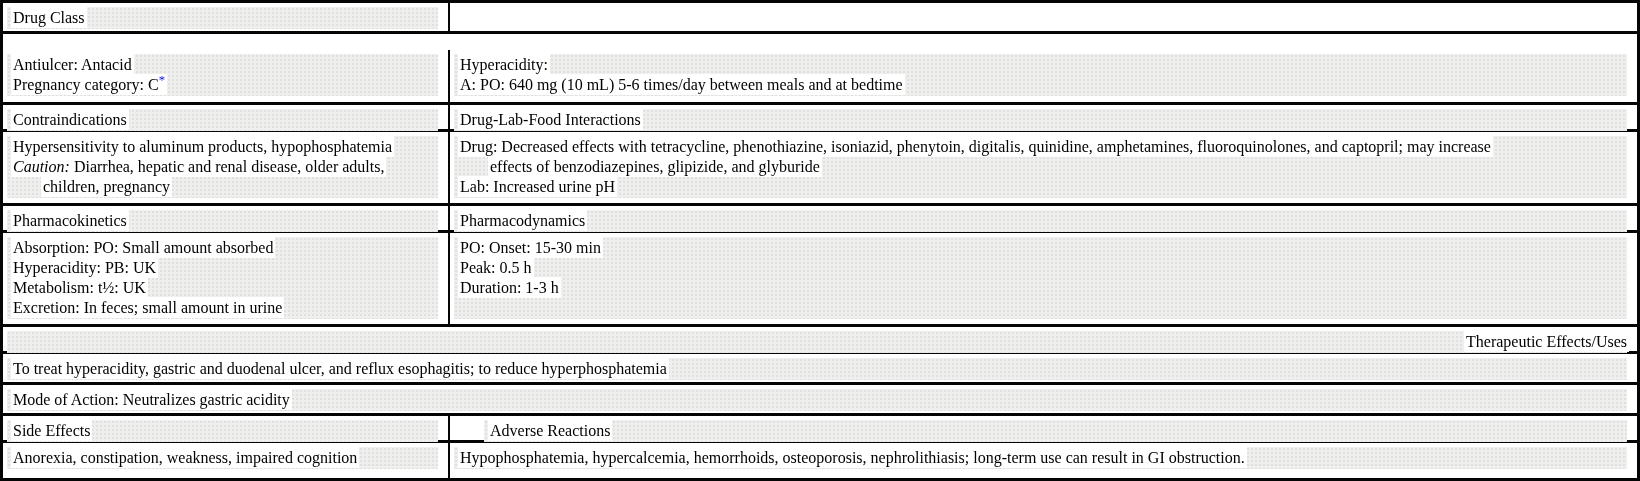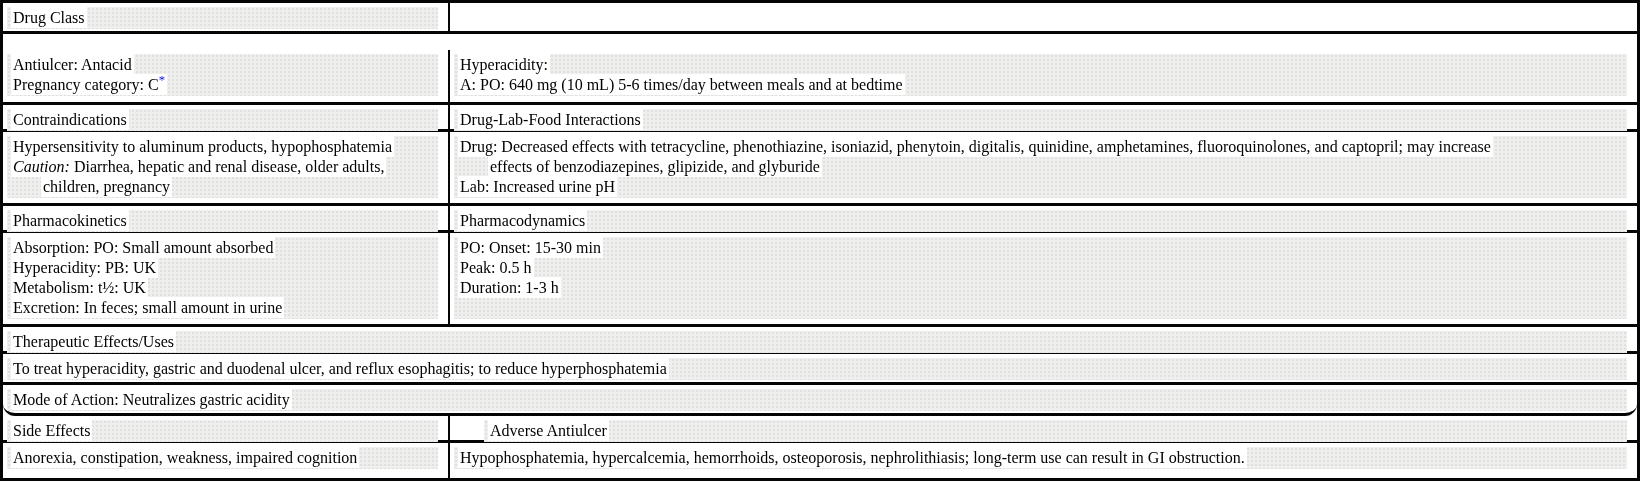--- a/index.html
+++ b/index.html
@@ -23,21 +23,21 @@
   }
   .line{line-height:20px;white-space:nowrap;}
   .t{background:#fff;box-shadow:0 0 0 2px #fff;}
   .indent{padding-left:30px;}
   .it{font-style:italic;}
   .ast{color:#1212dd;font-size:0.8em;vertical-align:super;line-height:0;text-decoration:none;}
   .filler{height:20px;}
   
   .r1{min-height:28px;} .r2{min-height:52px;margin-top:16px;} .r3{min-height:24px;}
   .r4{min-height:71px;} .r5{min-height:24px;} .r6{min-height:91px;}
-  .r7{min-height:24px;} .r8{min-height:28px;align-items:center;} .r9{min-height:28px;border-radius:12px;}
+  .r7{min-height:24px;text-align:right;} .r8{min-height:28px;align-items:center;} .r9{min-height:28px;}
   .r10{min-height:24px;gap:30px;} .r11{min-height:47px;}
 </style>
 </head>
 <body>
 
 <div class="page">
   <div class="tbl">
 
     <div class="row r1">
       <div class="cell cl">
@@ -149,21 +149,21 @@
     </div>
 
     <div class="row r10">
       <div class="cell cl">
         <div class="shade">
             <div class="line"><span class="t">Side Effects</span></div>
           </div>
       </div>
       <div class="cell cr">
         <div class="shade">
-            <div class="line"><span class="t">Adverse Antiulcer</span></div>
+            <div class="line"><span class="t">Adverse Reactions</span></div>
           </div>
       </div>
     </div>
 
     <div class="row r11">
       <div class="cell cl">
         <div class="shade">
             <div class="line"><span class="t">Anorexia, constipation, weakness, impaired cognition</span></div>
           </div>
       </div>

